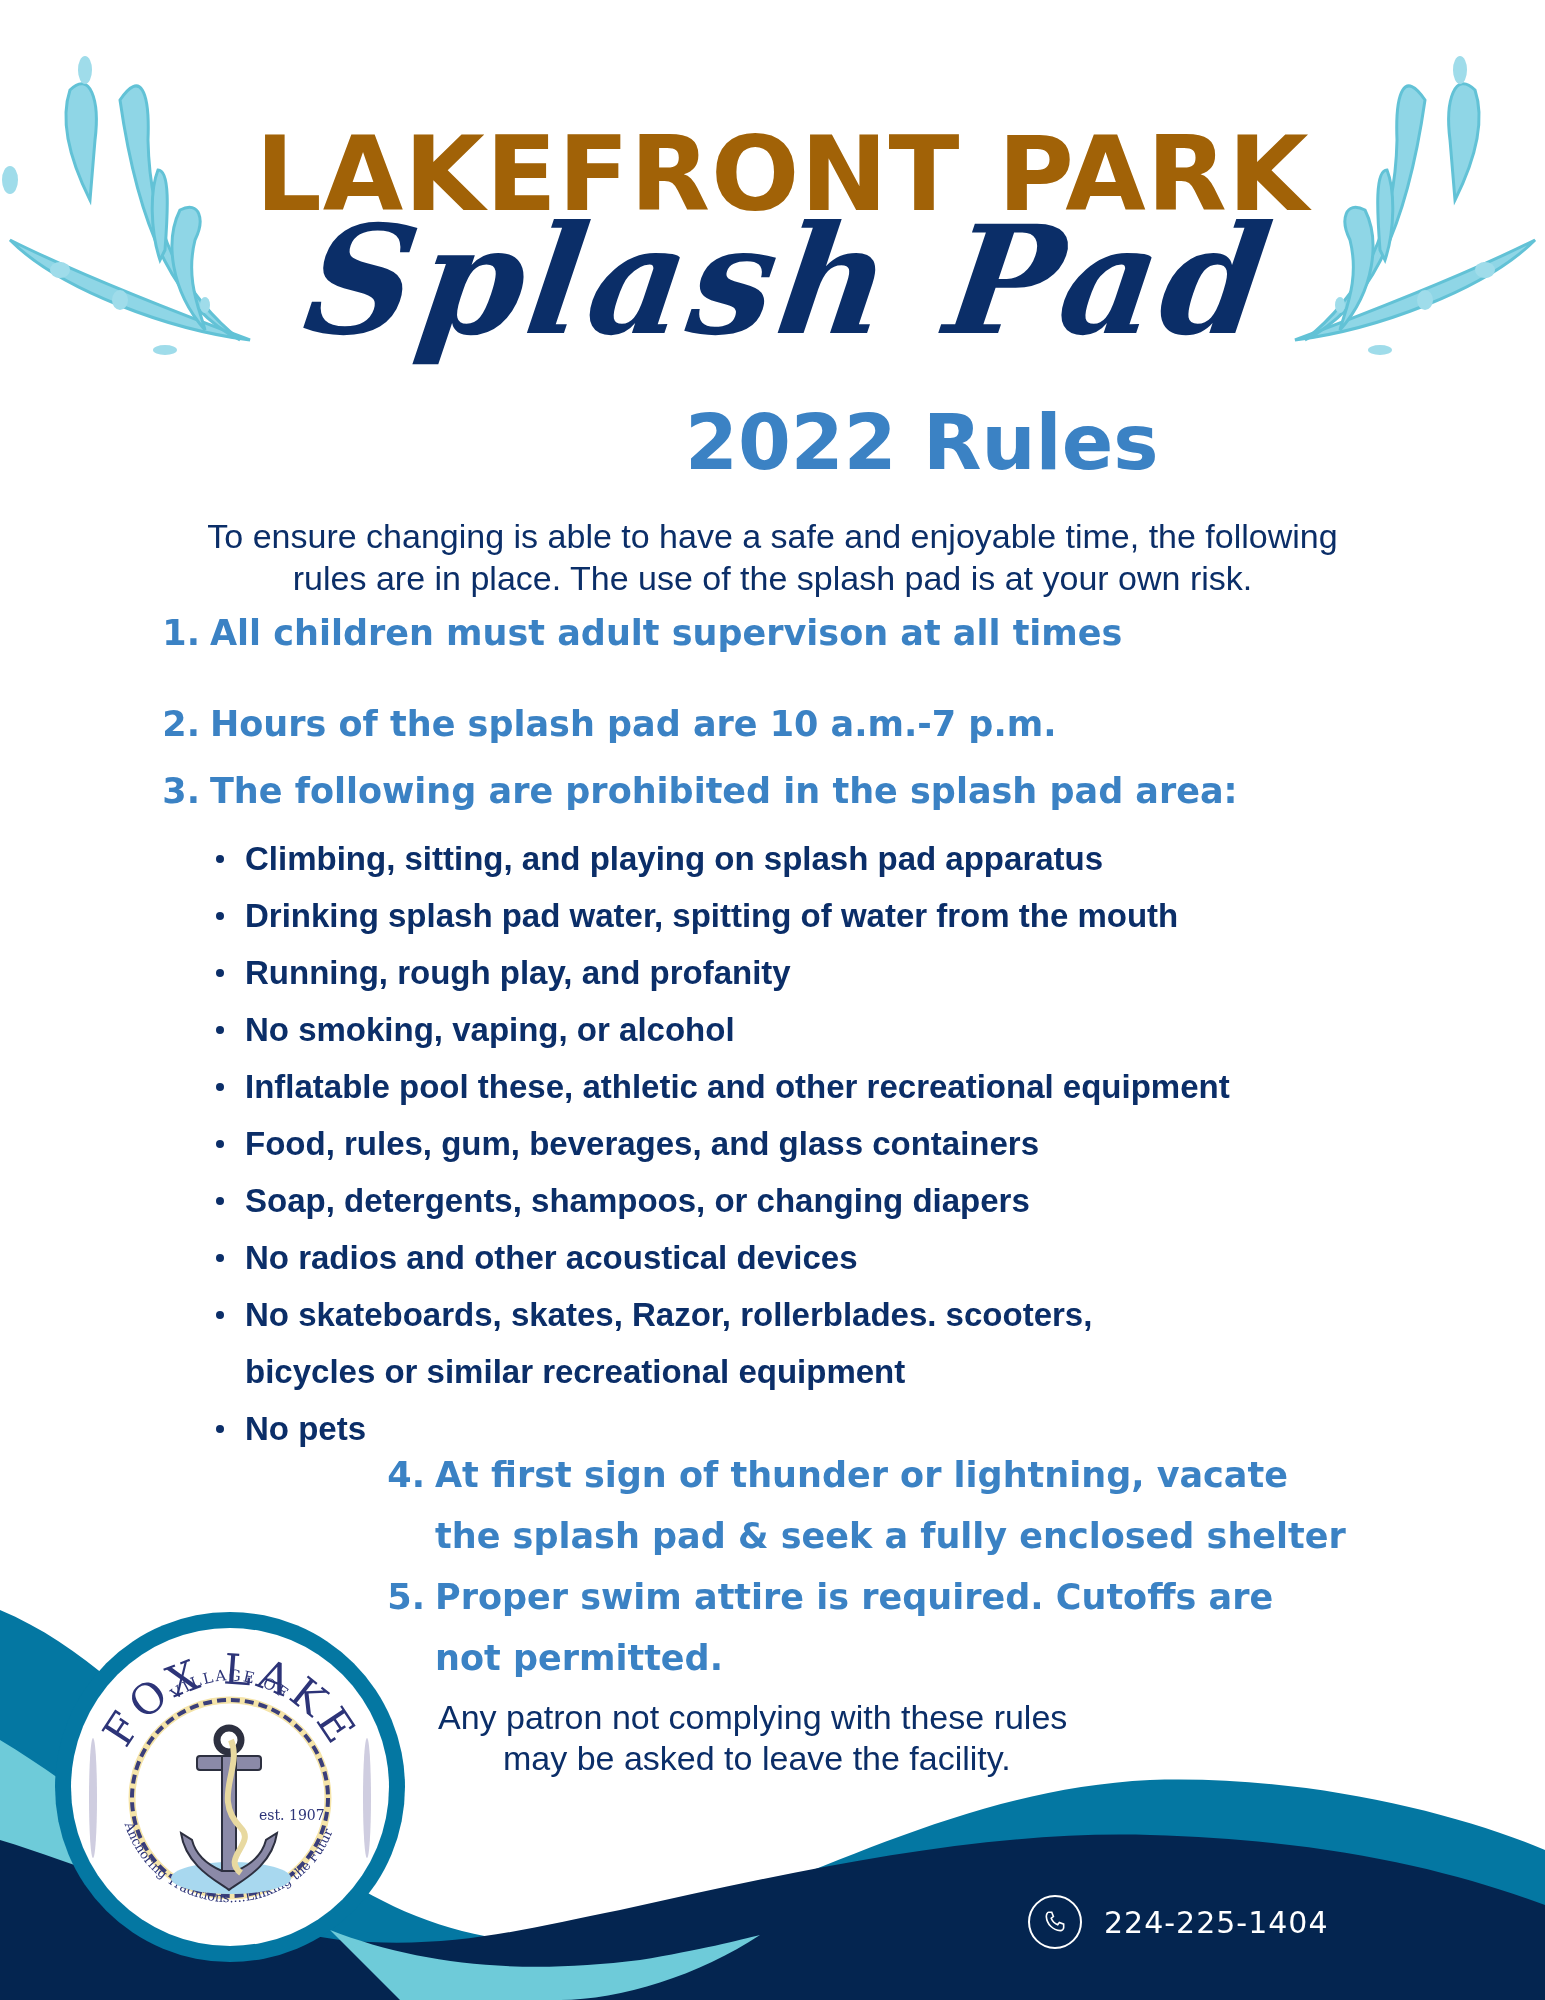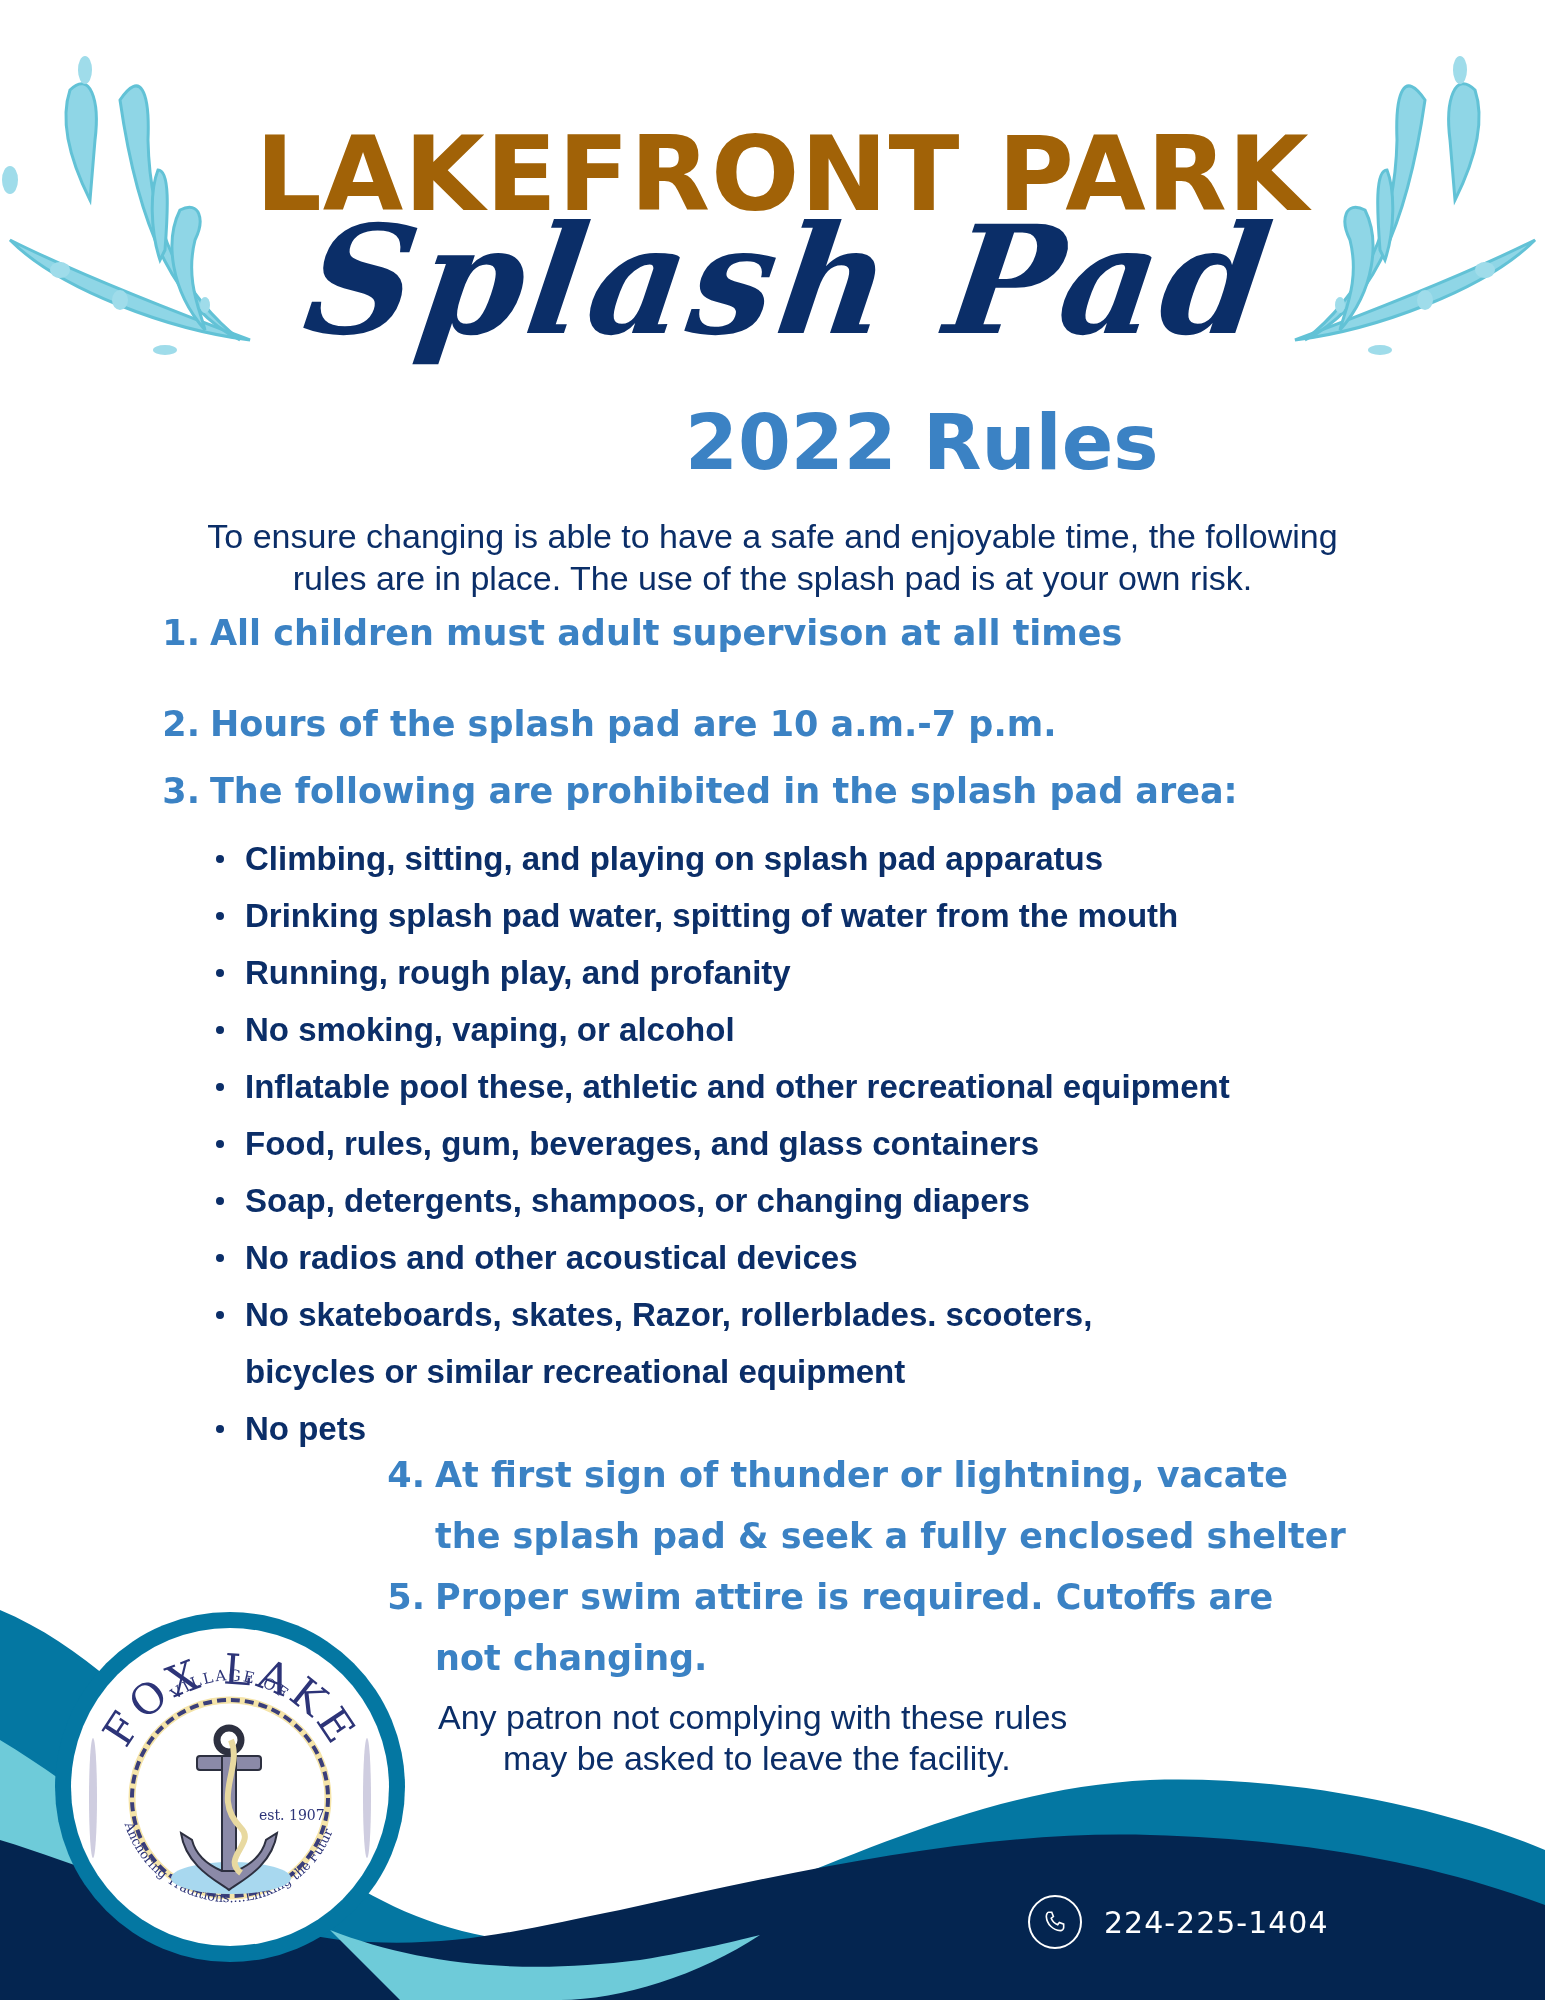--- a/index.html
+++ b/index.html
@@ -159,21 +159,21 @@
 </ul>
 
 <div class="rule" style="left:375px; top:1454px;">
   <span class="num">4.</span><span>At first sign of thunder or lightning, vacate</span>
 </div>
 <div class="rule" style="left:435px; top:1515px;">the splash pad &amp; seek a fully enclosed shelter</div>
 
 <div class="rule" style="left:375px; top:1576px;">
   <span class="num">5.</span><span>Proper swim attire is required. Cutoffs are</span>
 </div>
-<div class="rule" style="left:435px; top:1637px;">not changing.</div>
+<div class="rule" style="left:435px; top:1637px;">not permitted.</div>
 
 <div class="footnote">
   <div>Any patron not complying with these rules</div>
   <div class="l2">may be asked to leave the facility.</div>
 </div>
 
 <svg class="waves" viewBox="0 1580 1545 420" preserveAspectRatio="none">
   <path d="M0 1610 C120 1660 200 1780 330 1870 C420 1930 520 1960 640 1930 C800 1890 950 1790 1150 1780 C1300 1775 1450 1810 1545 1850 L1545 2000 L0 2000 Z" fill="#0477a2"></path>
   <path d="M0 1740 C100 1800 180 1880 320 1950 C420 1990 500 2000 560 2000 L0 2000 Z" fill="#6ecbd9"></path>
   <path d="M0 1840 C100 1870 200 1920 340 1940 C450 1950 520 1930 620 1910 C800 1870 980 1830 1150 1835 C1330 1840 1450 1870 1545 1905 L1545 2000 L0 2000 Z" fill="#042550"></path>

